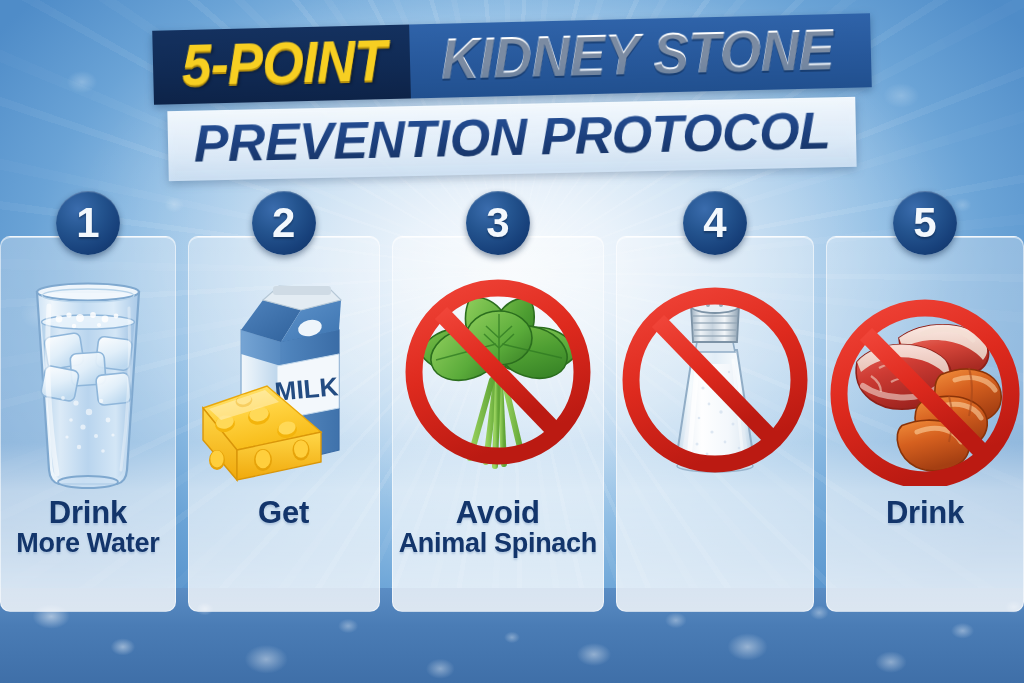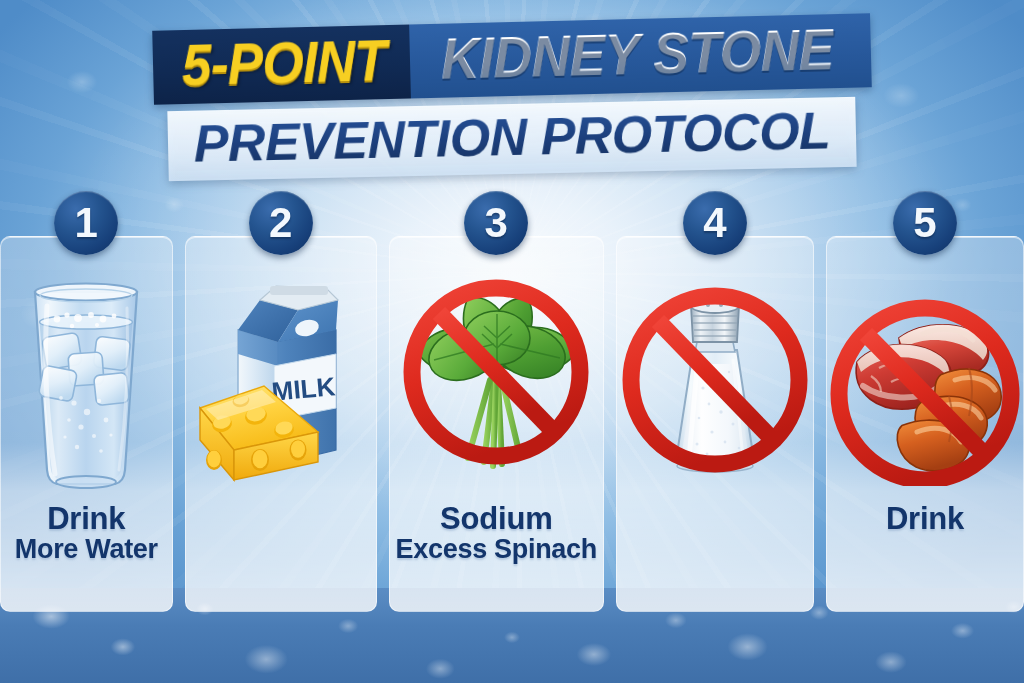--- a/index.html
+++ b/index.html
@@ -198,21 +198,20 @@
   .art {
     flex: 0 0 auto;
     height: 232px;
     margin-top: 28px;
     display: flex; align-items: center; justify-content: center;
     width: 100%;
   }
   .art svg { display: block; }
 
   .label {
-    margin-top: 6px;
     text-align: center;
     padding: 0 6px;
   }
   .label .l1 {
     display: block;
     font-family: "Liberation Sans Narrow", "Liberation Sans", sans-serif;
     font-weight: 700;
     font-size: 31px; line-height: 1.04;
     color: #13356b;
     letter-spacing: -0.2px;
@@ -426,20 +425,21 @@
               <ellipse cx="74" cy="191" rx="7.4" ry="9.2" fill="#ffcf3d"></ellipse>
               <ellipse cx="112" cy="182" rx="8.5" ry="10.5" fill="#e6a30a"></ellipse>
               <ellipse cx="112" cy="181" rx="7" ry="8.8" fill="#ffcf3d"></ellipse>
             </g>
 
             <path d="M20 141 L76 122 L90 134 L32 152 Z" fill="#ffffff" opacity=".35"></path>
           </g>
         </svg>
       </div>
       <div class="label">
+        <span class="l1">Get</span>
       </div>
     </div>
 
     <div class="card">
       <div class="badge">
         <span>3</span>
       </div>
       <div class="art">
         <svg width="196" height="210" viewBox="0 0 196 210">
           <defs>
@@ -489,22 +489,22 @@
             <path d="M162 82 L102 68"></path>
           </g>
 
           <g>
             <circle cx="98" cy="96" r="84" fill="none" stroke="url(#redRing)" stroke-width="17"></circle>
             <line x1="41" y1="37" x2="155" y2="155" stroke="url(#redRing)" stroke-width="17" stroke-linecap="butt"></line>
           </g>
         </svg>
       </div>
       <div class="label">
-        <span class="l1">Sodium</span>
-        <span class="l2">Excess Spinach</span>
+        <span class="l1">Avoid</span>
+        <span class="l2">Animal Spinach</span>
       </div>
     </div>
 
     <div class="card">
       <div class="badge">
         <span>4</span>
       </div>
       <div class="art">
         <svg width="196" height="210" viewBox="0 0 196 210">
           <defs>

